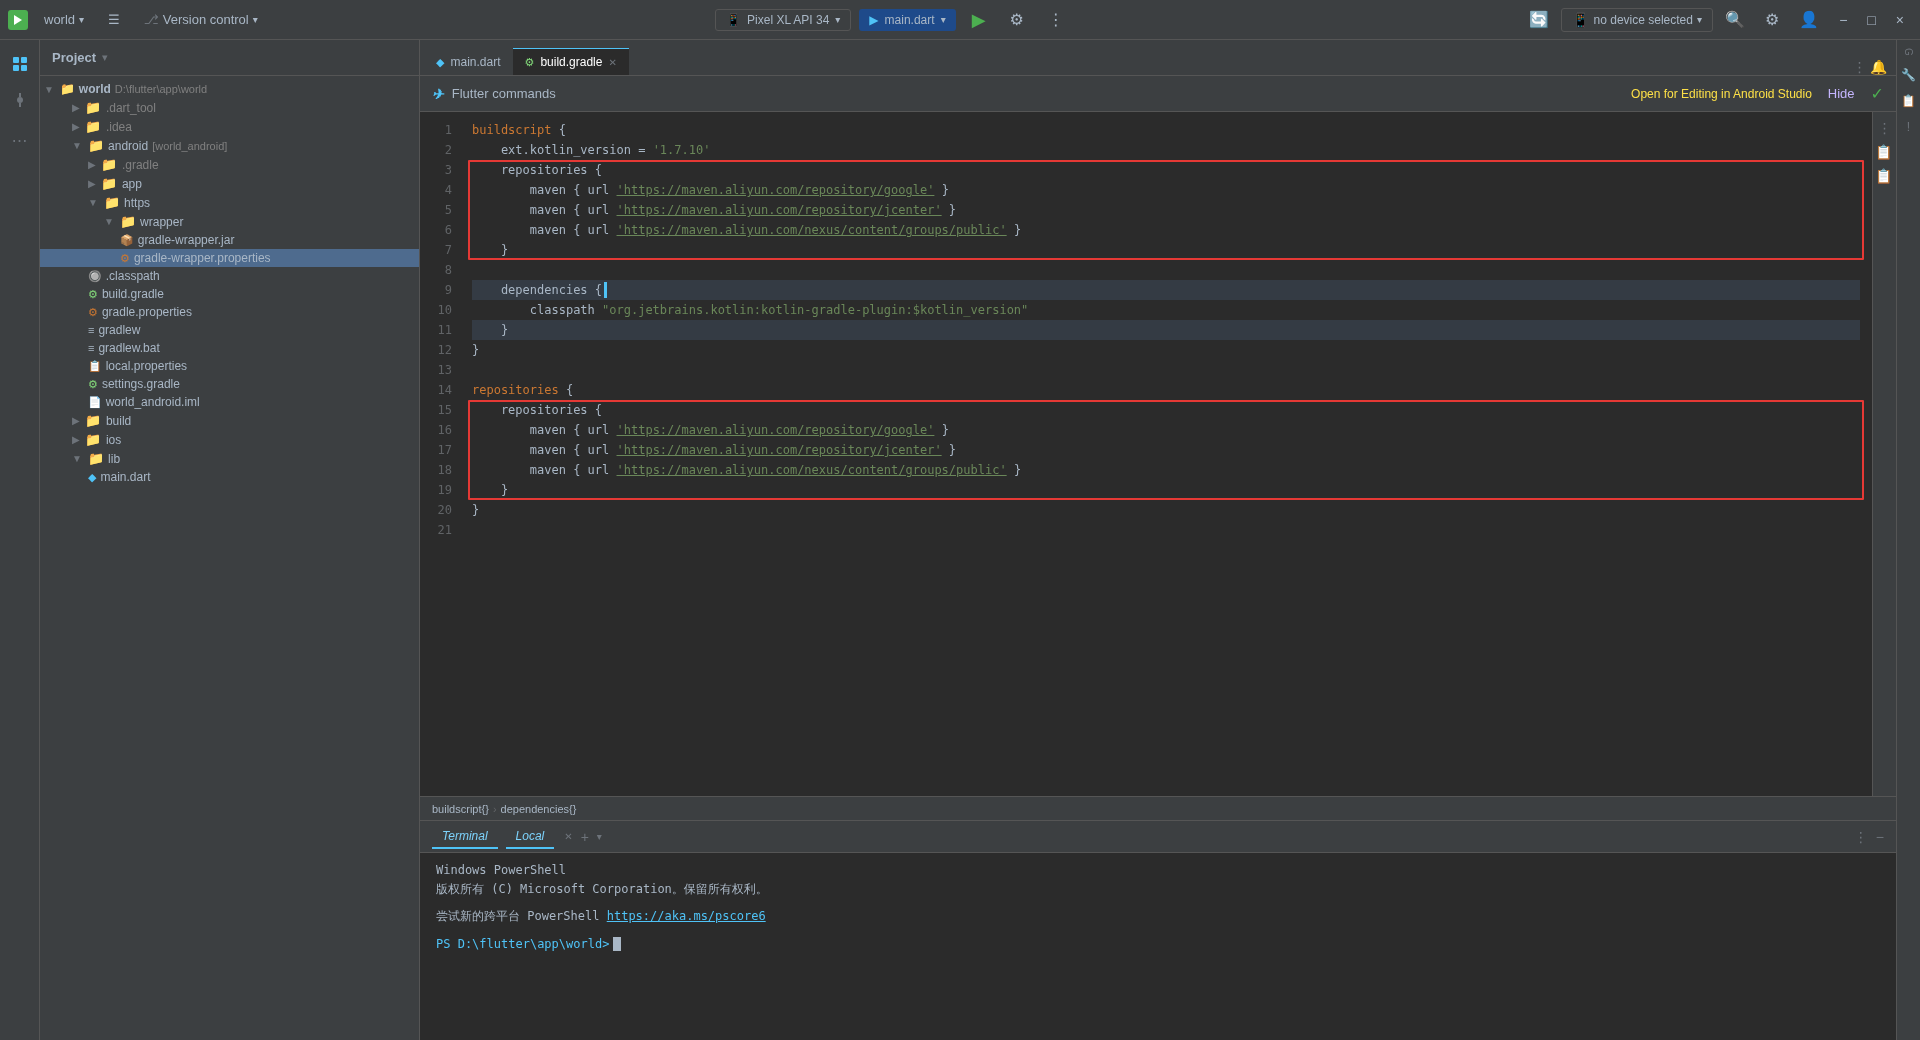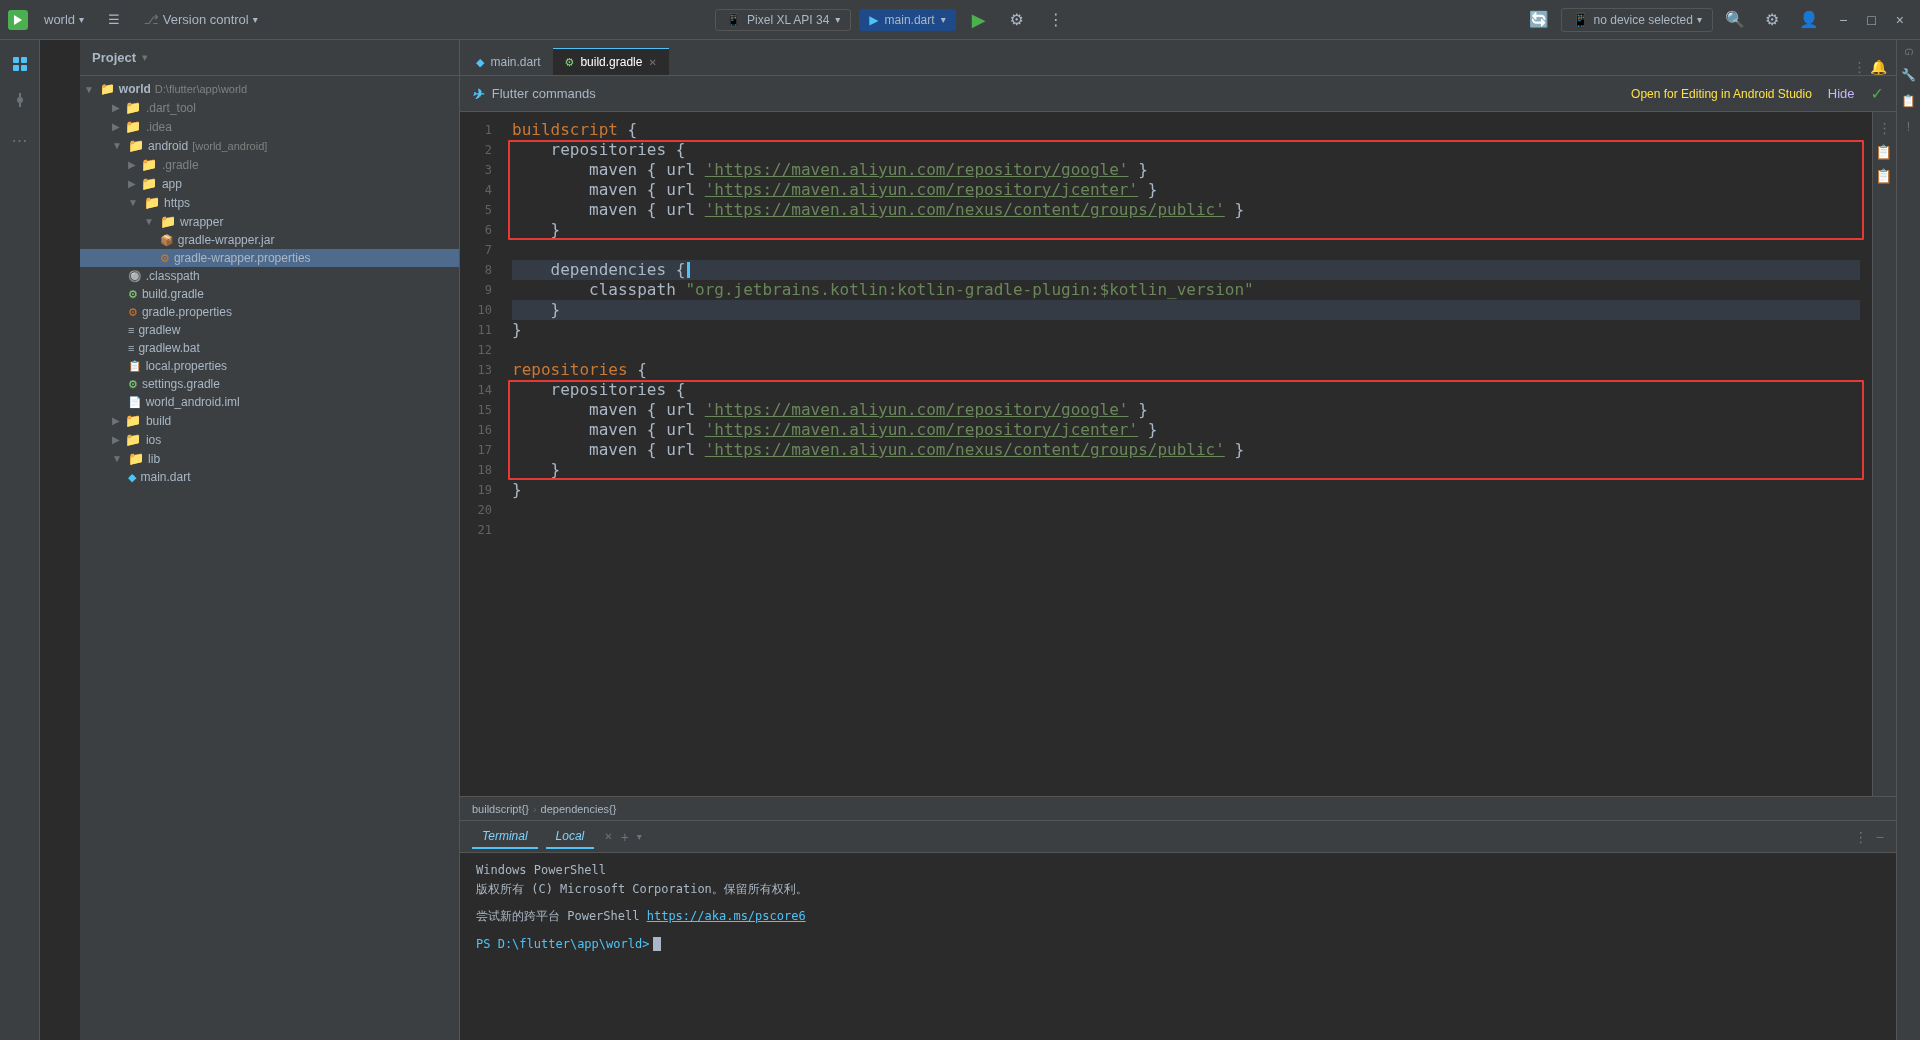--- a/index.html
+++ b/index.html
@@ -18,21 +18,21 @@
 
     
     .main-layout { display: flex; height: calc(1040px - 40px); }
 
     
     .sidebar-icons { width: 40px; background: #3c3f41; display: flex; flex-direction: column; align-items: center; padding-top: 8px; gap: 4px; border-right: 1px solid #555; }
     .sidebar-icon-btn { width: 32px; height: 32px; background: none; border: none; color: #6d737a; cursor: pointer; display: flex; align-items: center; justify-content: center; border-radius: 3px; font-size: 16px; }
     .sidebar-icon-btn.active { color: #4fc3f7; }
 
     
-    .project-panel { width: 380px; background: #3c3f41; border-right: 1px solid #555; display: flex; flex-direction: column; margin-left: 40px; }
+    .project-panel { width: 380px; background: #3c3f41; border-right: 1px solid #555; display: flex; flex-direction: column; }
     .project-header { height: 36px; display: flex; align-items: center; padding: 0 12px; gap: 6px; background: #3c3f41; border-bottom: 1px solid #555; }
     .project-tree { flex: 1; overflow-y: auto; padding: 4px 0; font-size: 12px; }
     .tree-item { display: flex; align-items: center; padding: 2px 8px; cursor: pointer; white-space: nowrap; gap: 4px; }
     .tree-item.selected { background: #4e6b8e; }
     .tree-indent-2 { padding-left: 32px; }
     .tree-indent-3 { padding-left: 48px; }
     .tree-indent-4 { padding-left: 64px; }
     .tree-indent-5 { padding-left: 80px; }
     .chevron { font-size: 10px; color: #6d737a; margin-right: 2px; }
 
@@ -43,21 +43,21 @@
     .tab.active { background: #2b2b2b; color: #fff; border-top: 1px solid #4fc3f7; }
     .tab-close { font-size: 10px; color: #6d737a; cursor: pointer; }
 
     
     .flutter-bar { height: 36px; background: #3c3f41; display: flex; align-items: center; padding: 0 12px; border-bottom: 1px solid #555; gap: 8px; }
     .flutter-bar-actions { margin-left: auto; display: flex; gap: 16px; align-items: center; }
     .flutter-link { color: #fde047; text-decoration: none; font-size: 12px; cursor: pointer; }
     .checkmark { color: #4CAF50; font-size: 16px; }
     .tab-bar-right { margin-left: auto; display: flex; align-items: center; padding-right: 8px; gap: 4px; }
     .line-numbers { width: 40px; padding: 8px 0; text-align: right; color: #606366; font-size: 12px; font-family: 'Consolas', monospace; line-height: 20px; background: #2b2b2b; padding-right: 8px; flex-shrink: 0; }
-    .code-content { flex: 1; padding: 8px 12px; font-size: 16px; font-family: 'Consolas', monospace; line-height: 20px; overflow: auto; }
+    .code-content { flex: 1; padding: 8px 12px; font-size: 12px; font-family: 'Consolas', monospace; line-height: 20px; overflow: auto; }
     .code-line { white-space: pre; display: flex; align-items: center; }
     .code-line.highlighted { background: rgba(78, 107, 142, 0.3); }
 
     
     .breadcrumb-bar { height: 24px; background: #3c3f41; display: flex; align-items: center; padding: 0 12px; border-top: 1px solid #555; font-size: 11px; color: #808080; gap: 4px; }
     .breadcrumb-sep { color: #606366; }
     .breadcrumb-item { color: #a9b7c6; cursor: pointer; }
 
     
     .terminal-panel { height: 220px; background: #2b2b2b; border-top: 1px solid #555; display: flex; flex-direction: column; }
@@ -346,20 +346,23 @@
             <div>20</div>
           <div>21</div>
         </div>
 
         <div class="code-content" style="position:relative;">
 
           <div class="code-line">
             <span style="color:#cc7832;">buildscript</span><span style="color:#a9b7c6;"> {</span>
           </div>
 
+          <div class="code-line">
+            <span style="color:#a9b7c6;">    ext.kotlin_version = </span><span style="color:#6a8759;">'1.7.10'</span>
+          </div>
 
           <div style="position:relative;">
             <div style="position:absolute; left:-4px; right:-4px; top:0; bottom:0; border:2px solid #e53935; pointer-events:none; border-radius:1px;"></div>
 
             <div class="code-line">
               <span style="color:#a9b7c6;">    repositories {</span>
             </div>
 
             <div class="code-line">
               <span style="color:#a9b7c6;">        maven </span><span style="color:#a9b7c6;">{ url </span><span style="color:#6a8759; text-decoration:underline; cursor:pointer;">'https://maven.aliyun.com/repository/google'</span><span style="color:#a9b7c6;"> }</span>

